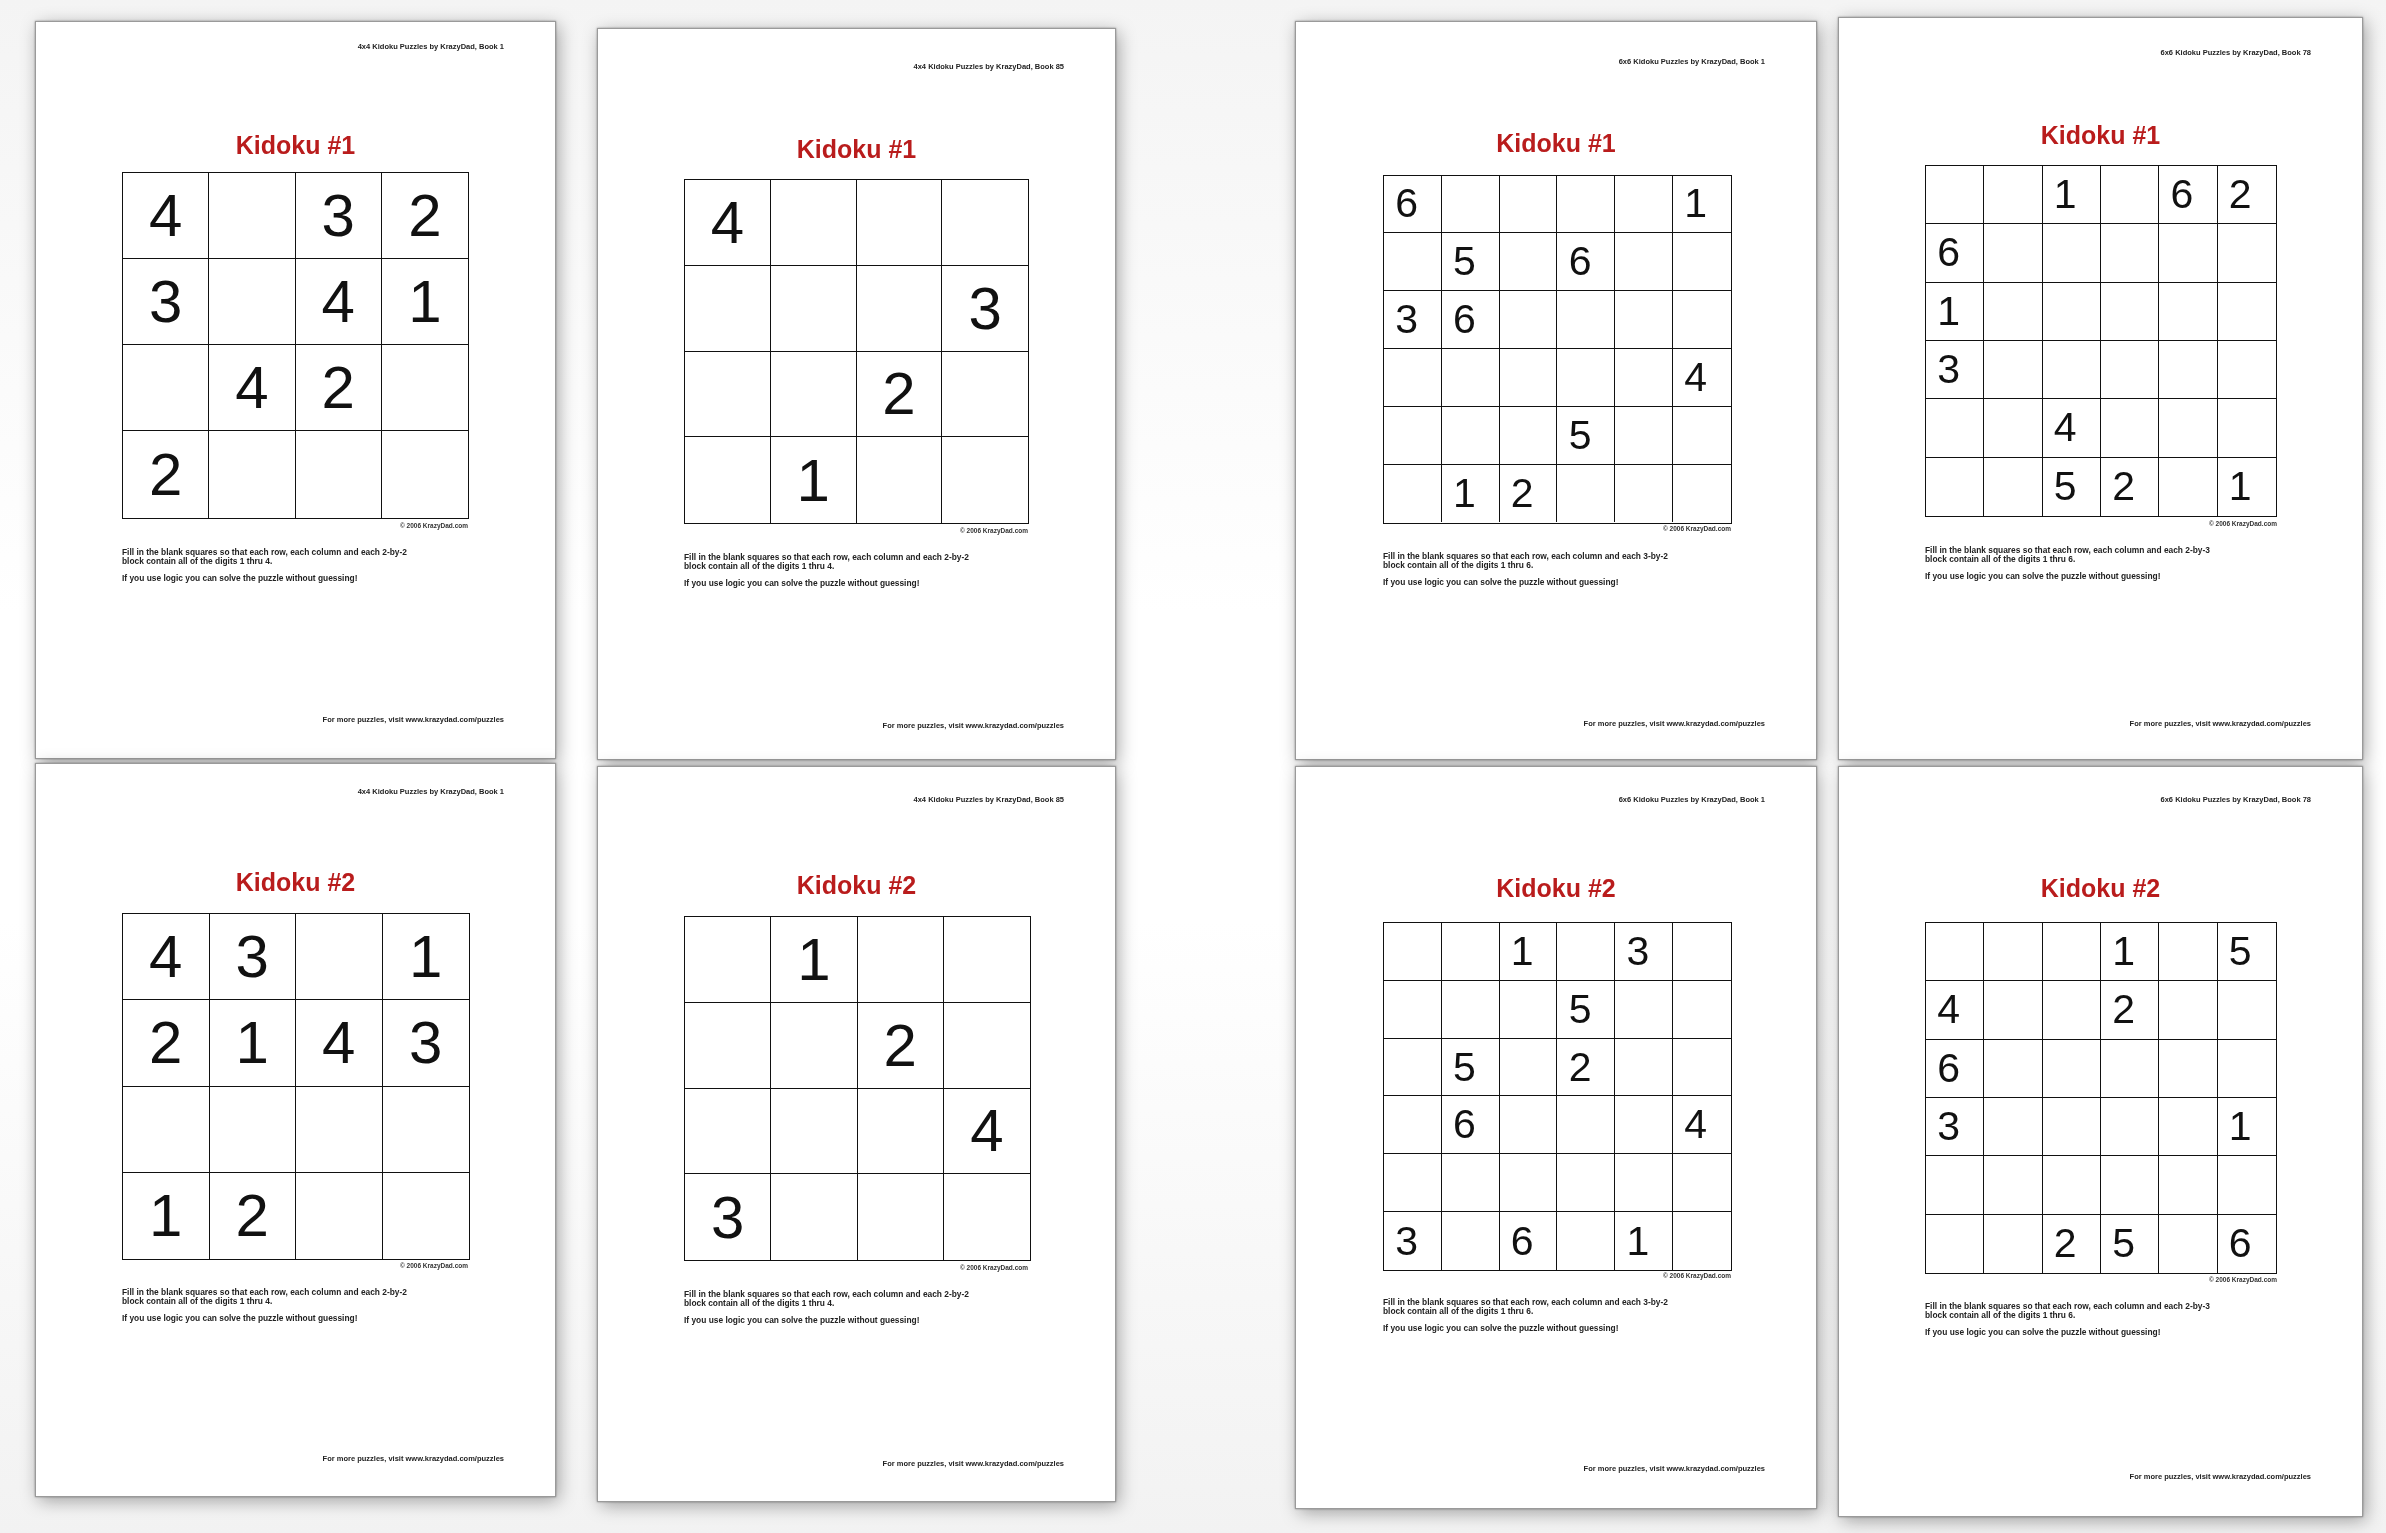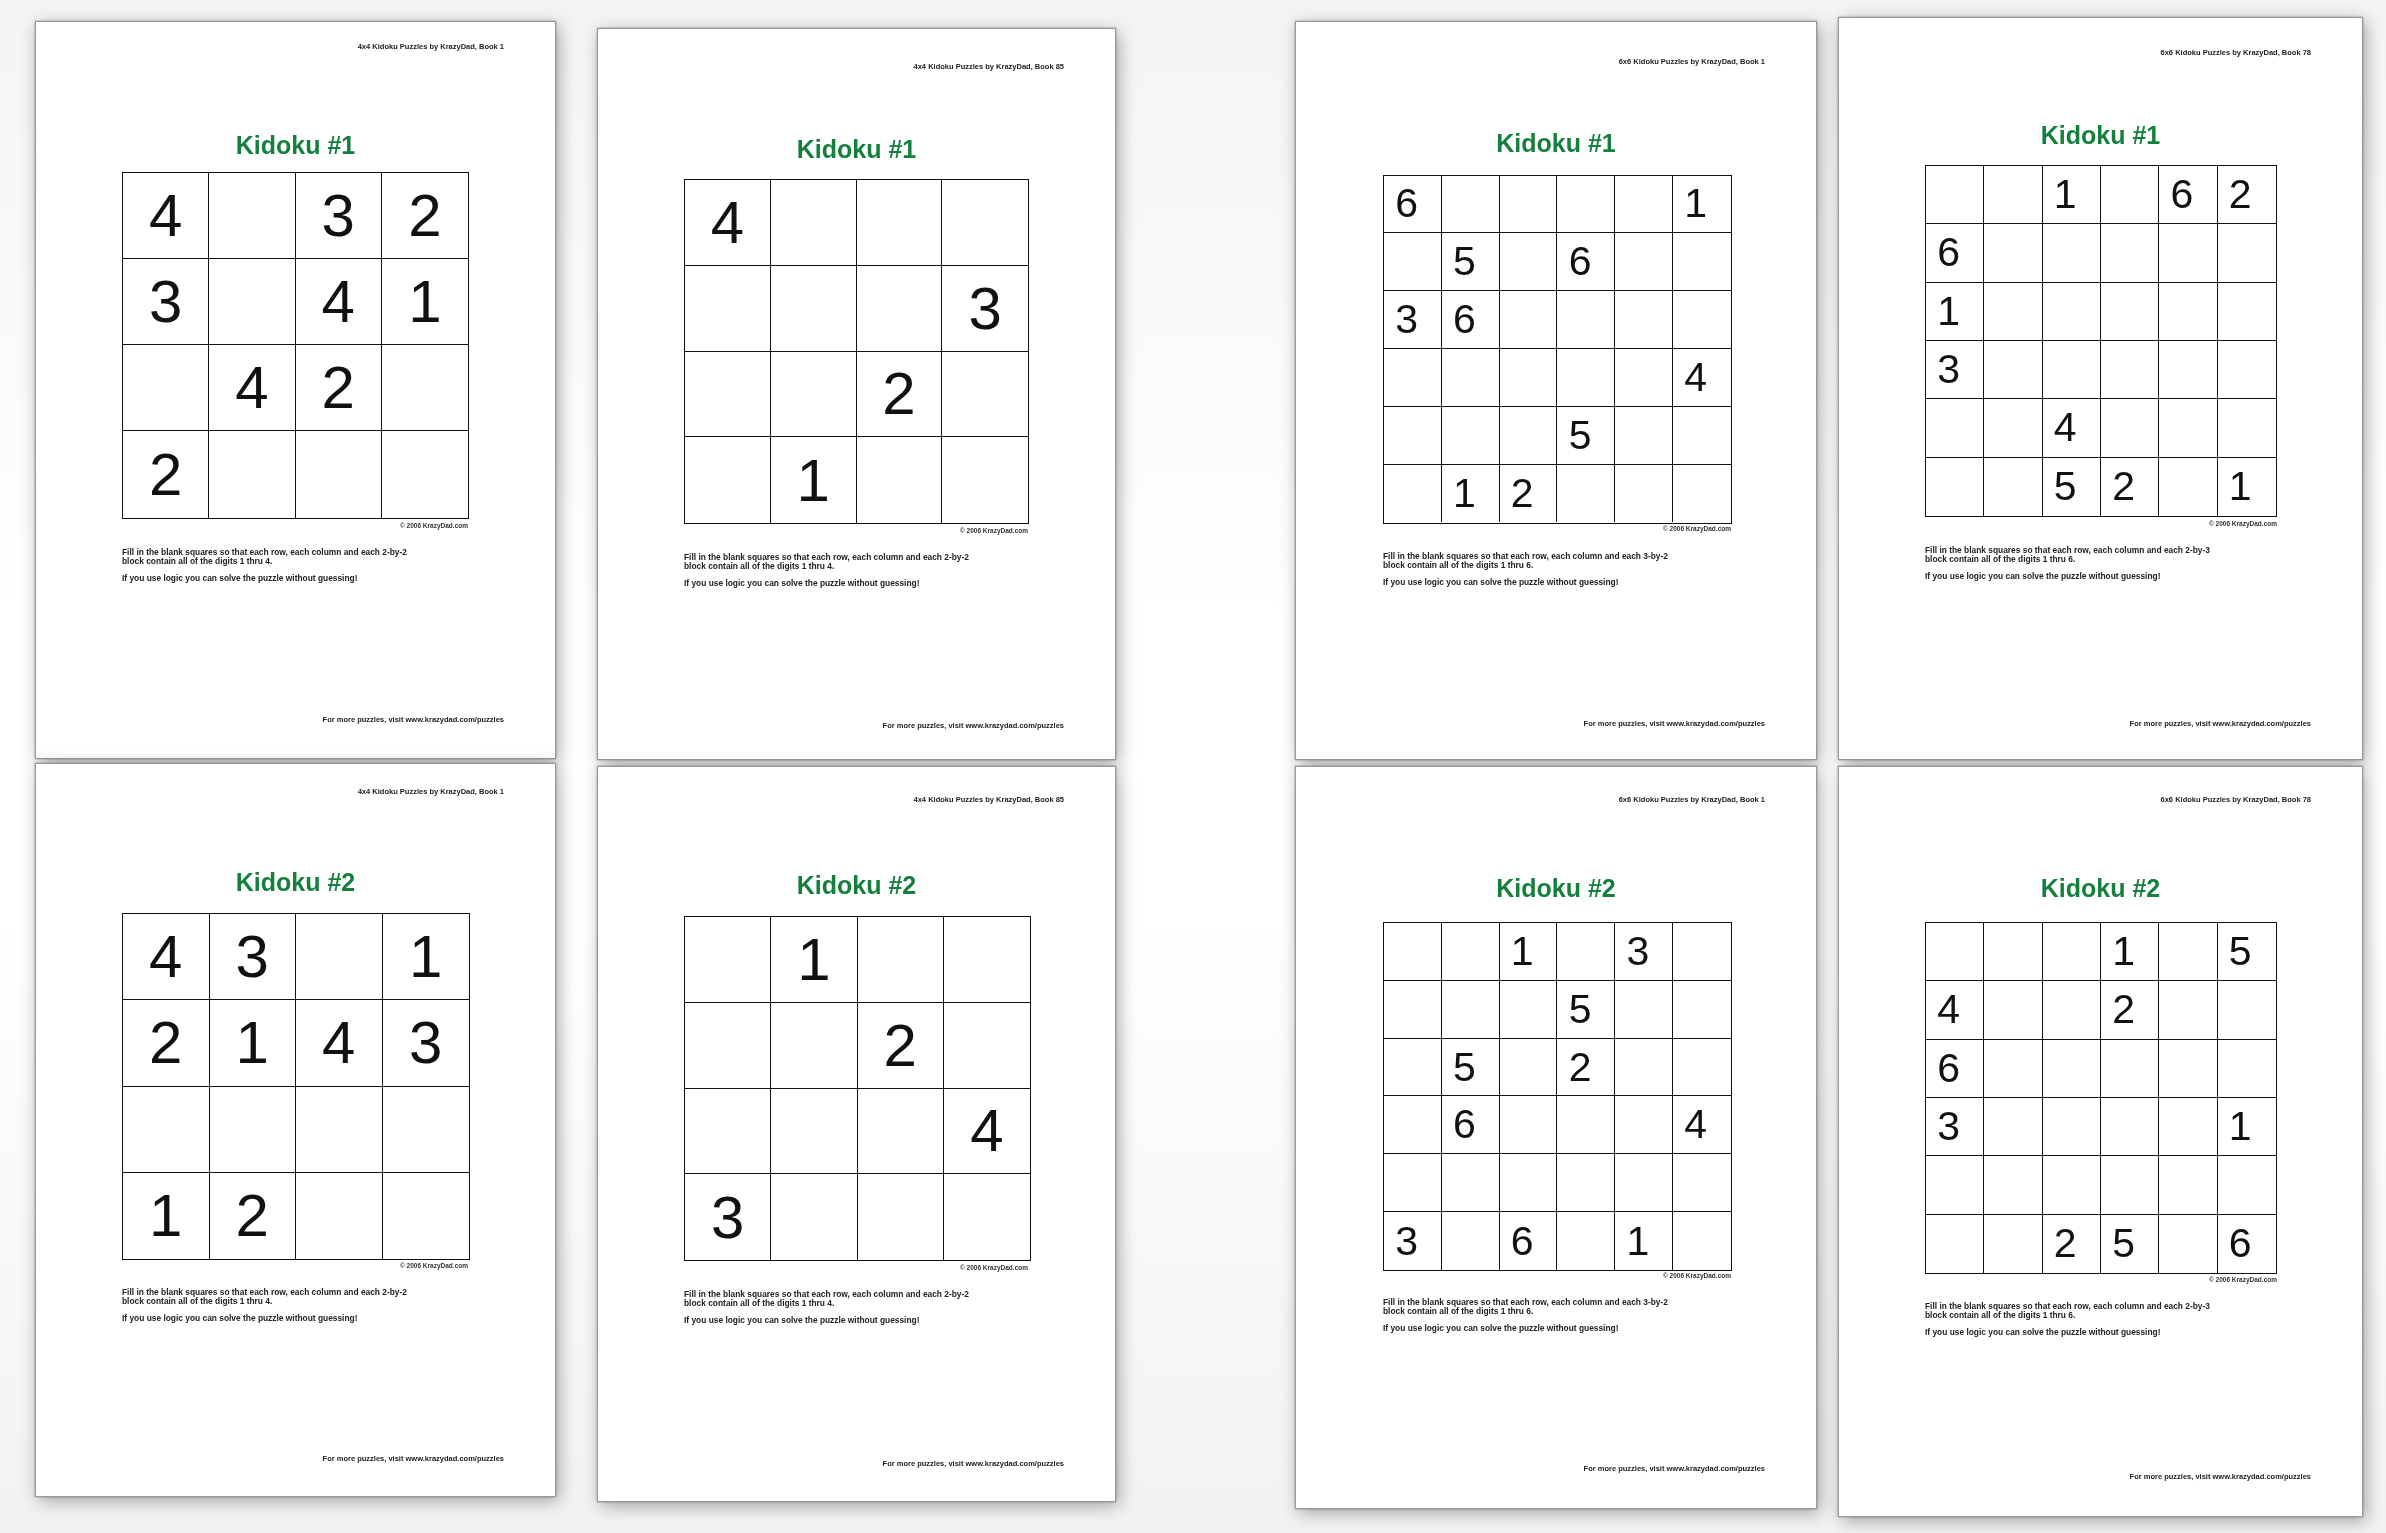--- a/index.html
+++ b/index.html
@@ -12,21 +12,21 @@
     position: absolute; background: #ffffff;
     border: 0.9px solid #9a9a9a;
     box-shadow: 2.8px 3.7px 17px rgba(0,0,0,0.35), 0 0 1.9px rgba(0,0,0,0.4);
   }
   .page .hdr {
     position: absolute; right: 51px; top: 20.5px;
     font-size: 7.5px; font-weight: bold; color: #222; white-space: nowrap;
   }
   .page .title {
     position: absolute; left: 0; right: 0; text-align: center;
-    font-size: 25px; font-weight: bold; color: #15803d;
+    font-size: 25px; font-weight: bold; color: #b91c1c;
   }
   .grid {
     position: absolute; display: grid;
     border: 1.9px solid #111; box-sizing: border-box;
   }
   .grid .cell {
     border-right: 1.9px solid #111; border-bottom: 1.9px solid #111;
     display: flex; align-items: center; justify-content: center;
     color: #111; box-sizing: border-box;
   }

